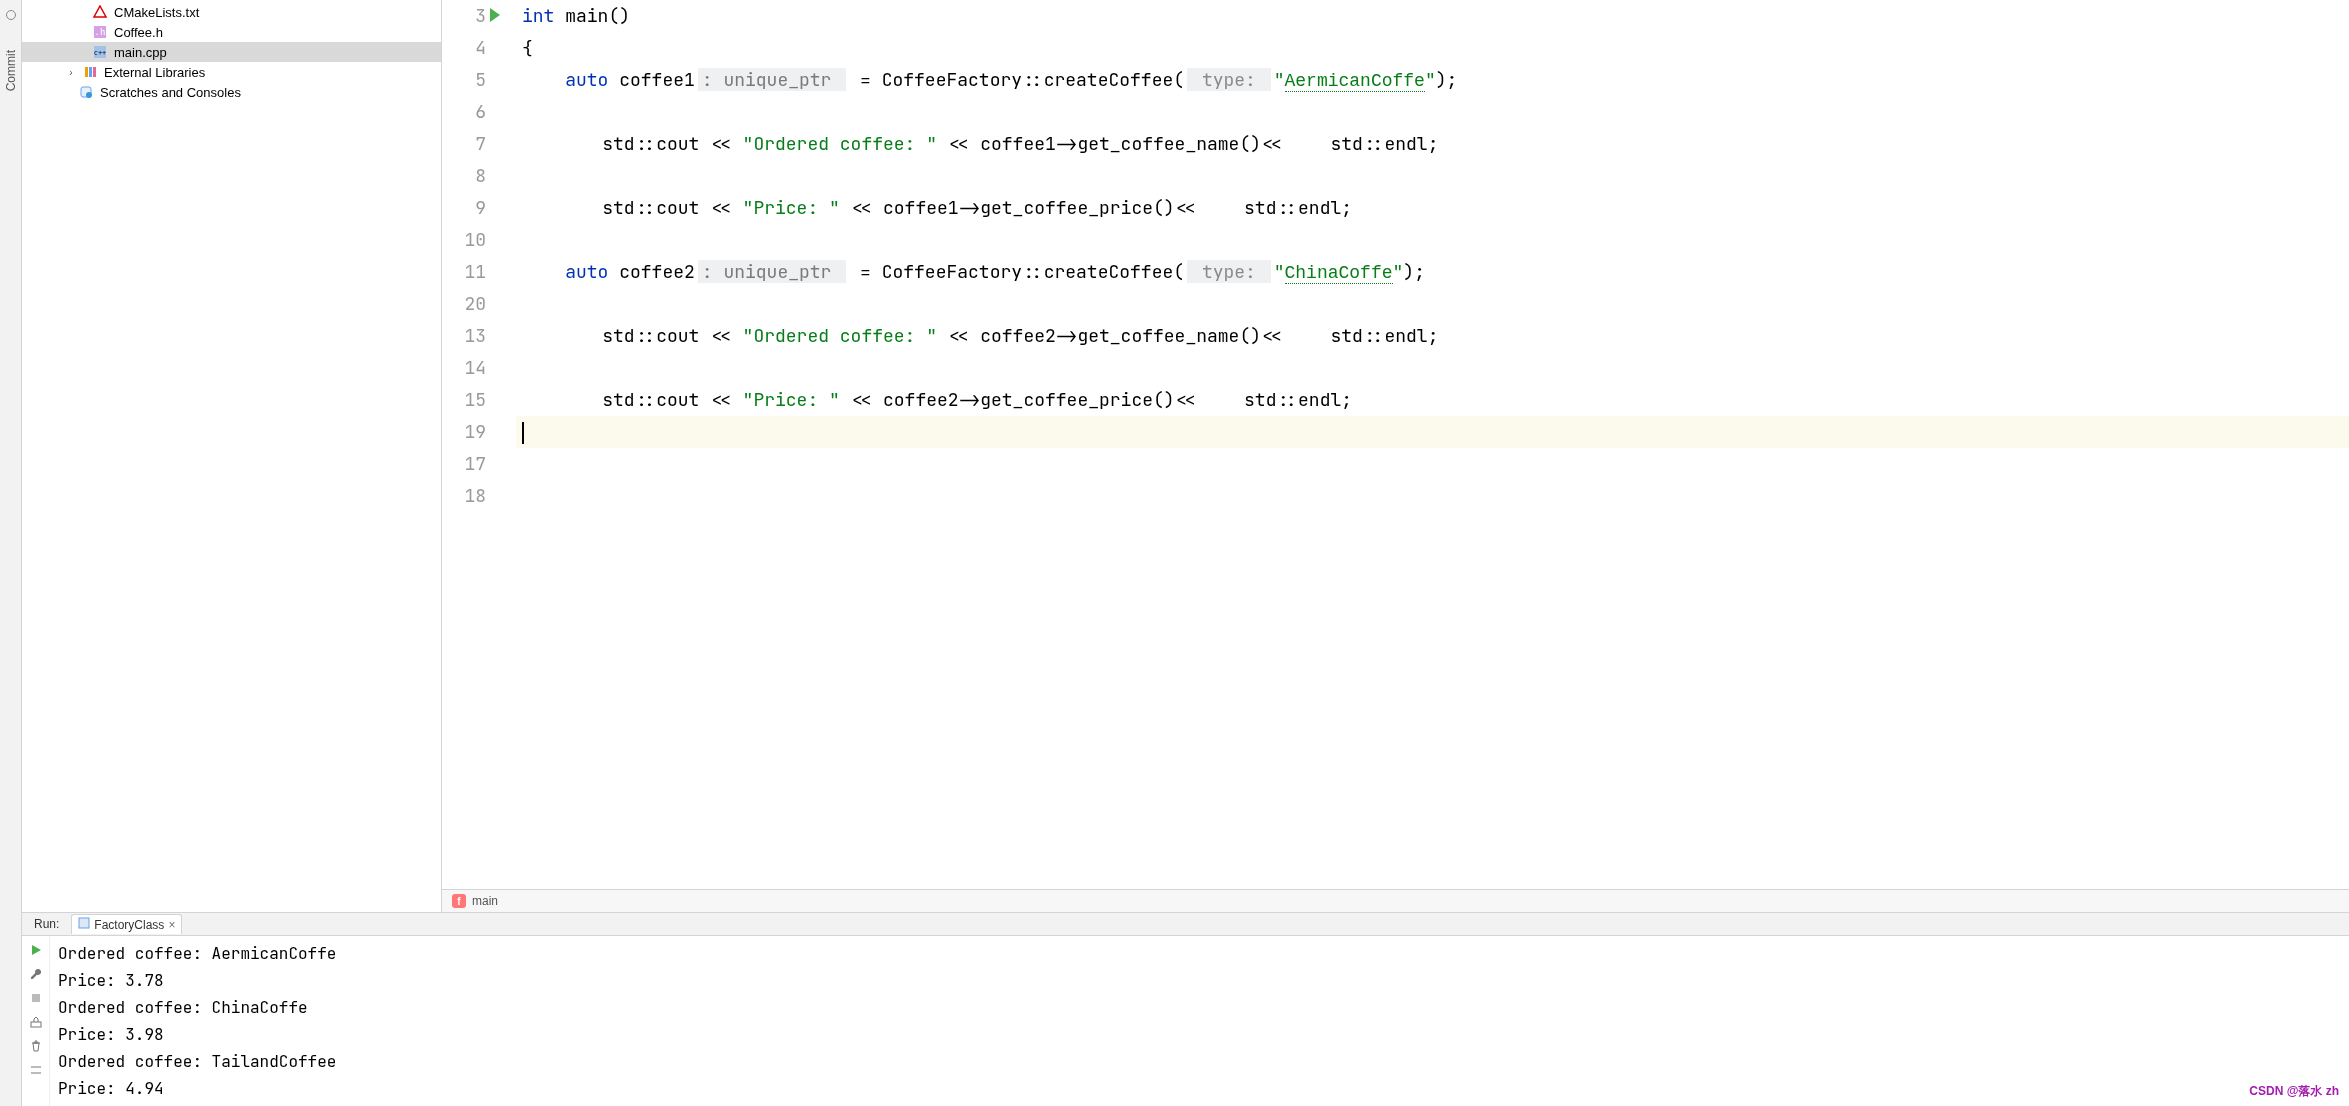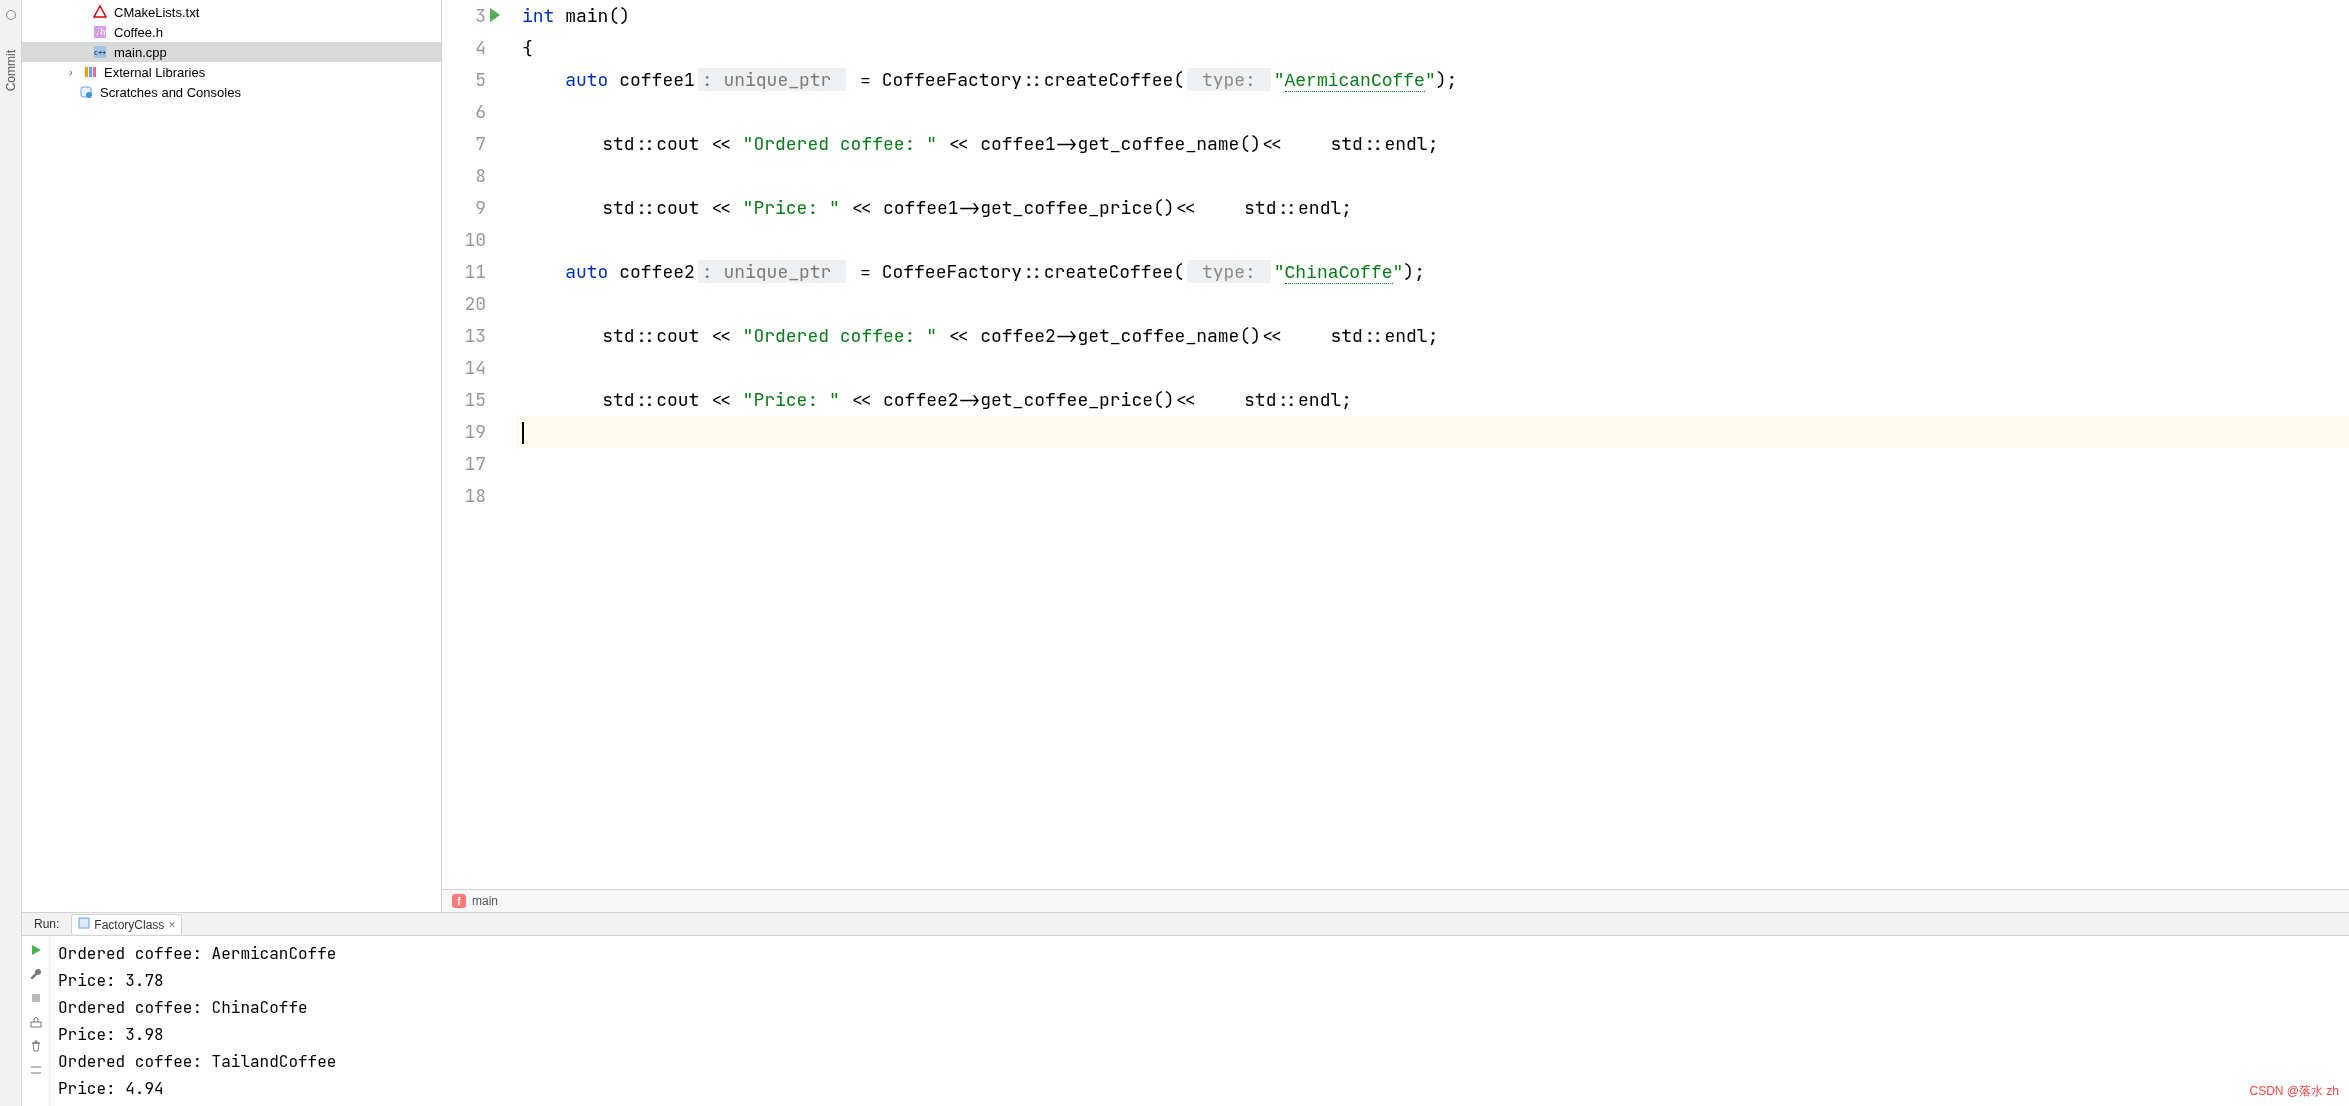--- a/index.html
+++ b/index.html
@@ -104,21 +104,21 @@
     display:flex; flex-direction:column; align-items:center; gap:8px; padding-top:6px;
   }
   .run-toolbar .tb { width:16px;height:16px; display:flex;align-items:center;justify-content:center; color:#777;}
   .run-toolbar .play { color:#4caf50; }
   .run-output {
     flex:1; font-family:"JetBrains Mono", Consolas, monospace; font-size:16px;
     padding:4px 8px; white-space:pre; line-height:27px;
   }
 
   .watermark {
-    position:fixed; right:10px; bottom:6px; color:#ef4444; font-size:12px;
+    position:fixed; right:10px; bottom:6px; color:#a21caf; font-size:12px;font-weight:bold;
   }
 </style>
 </head>
 <body>
 
 <div class="commit-bar">
   <span class="commit-dot"></span>
   <span class="commit-label">Commit</span>
 </div>
 

